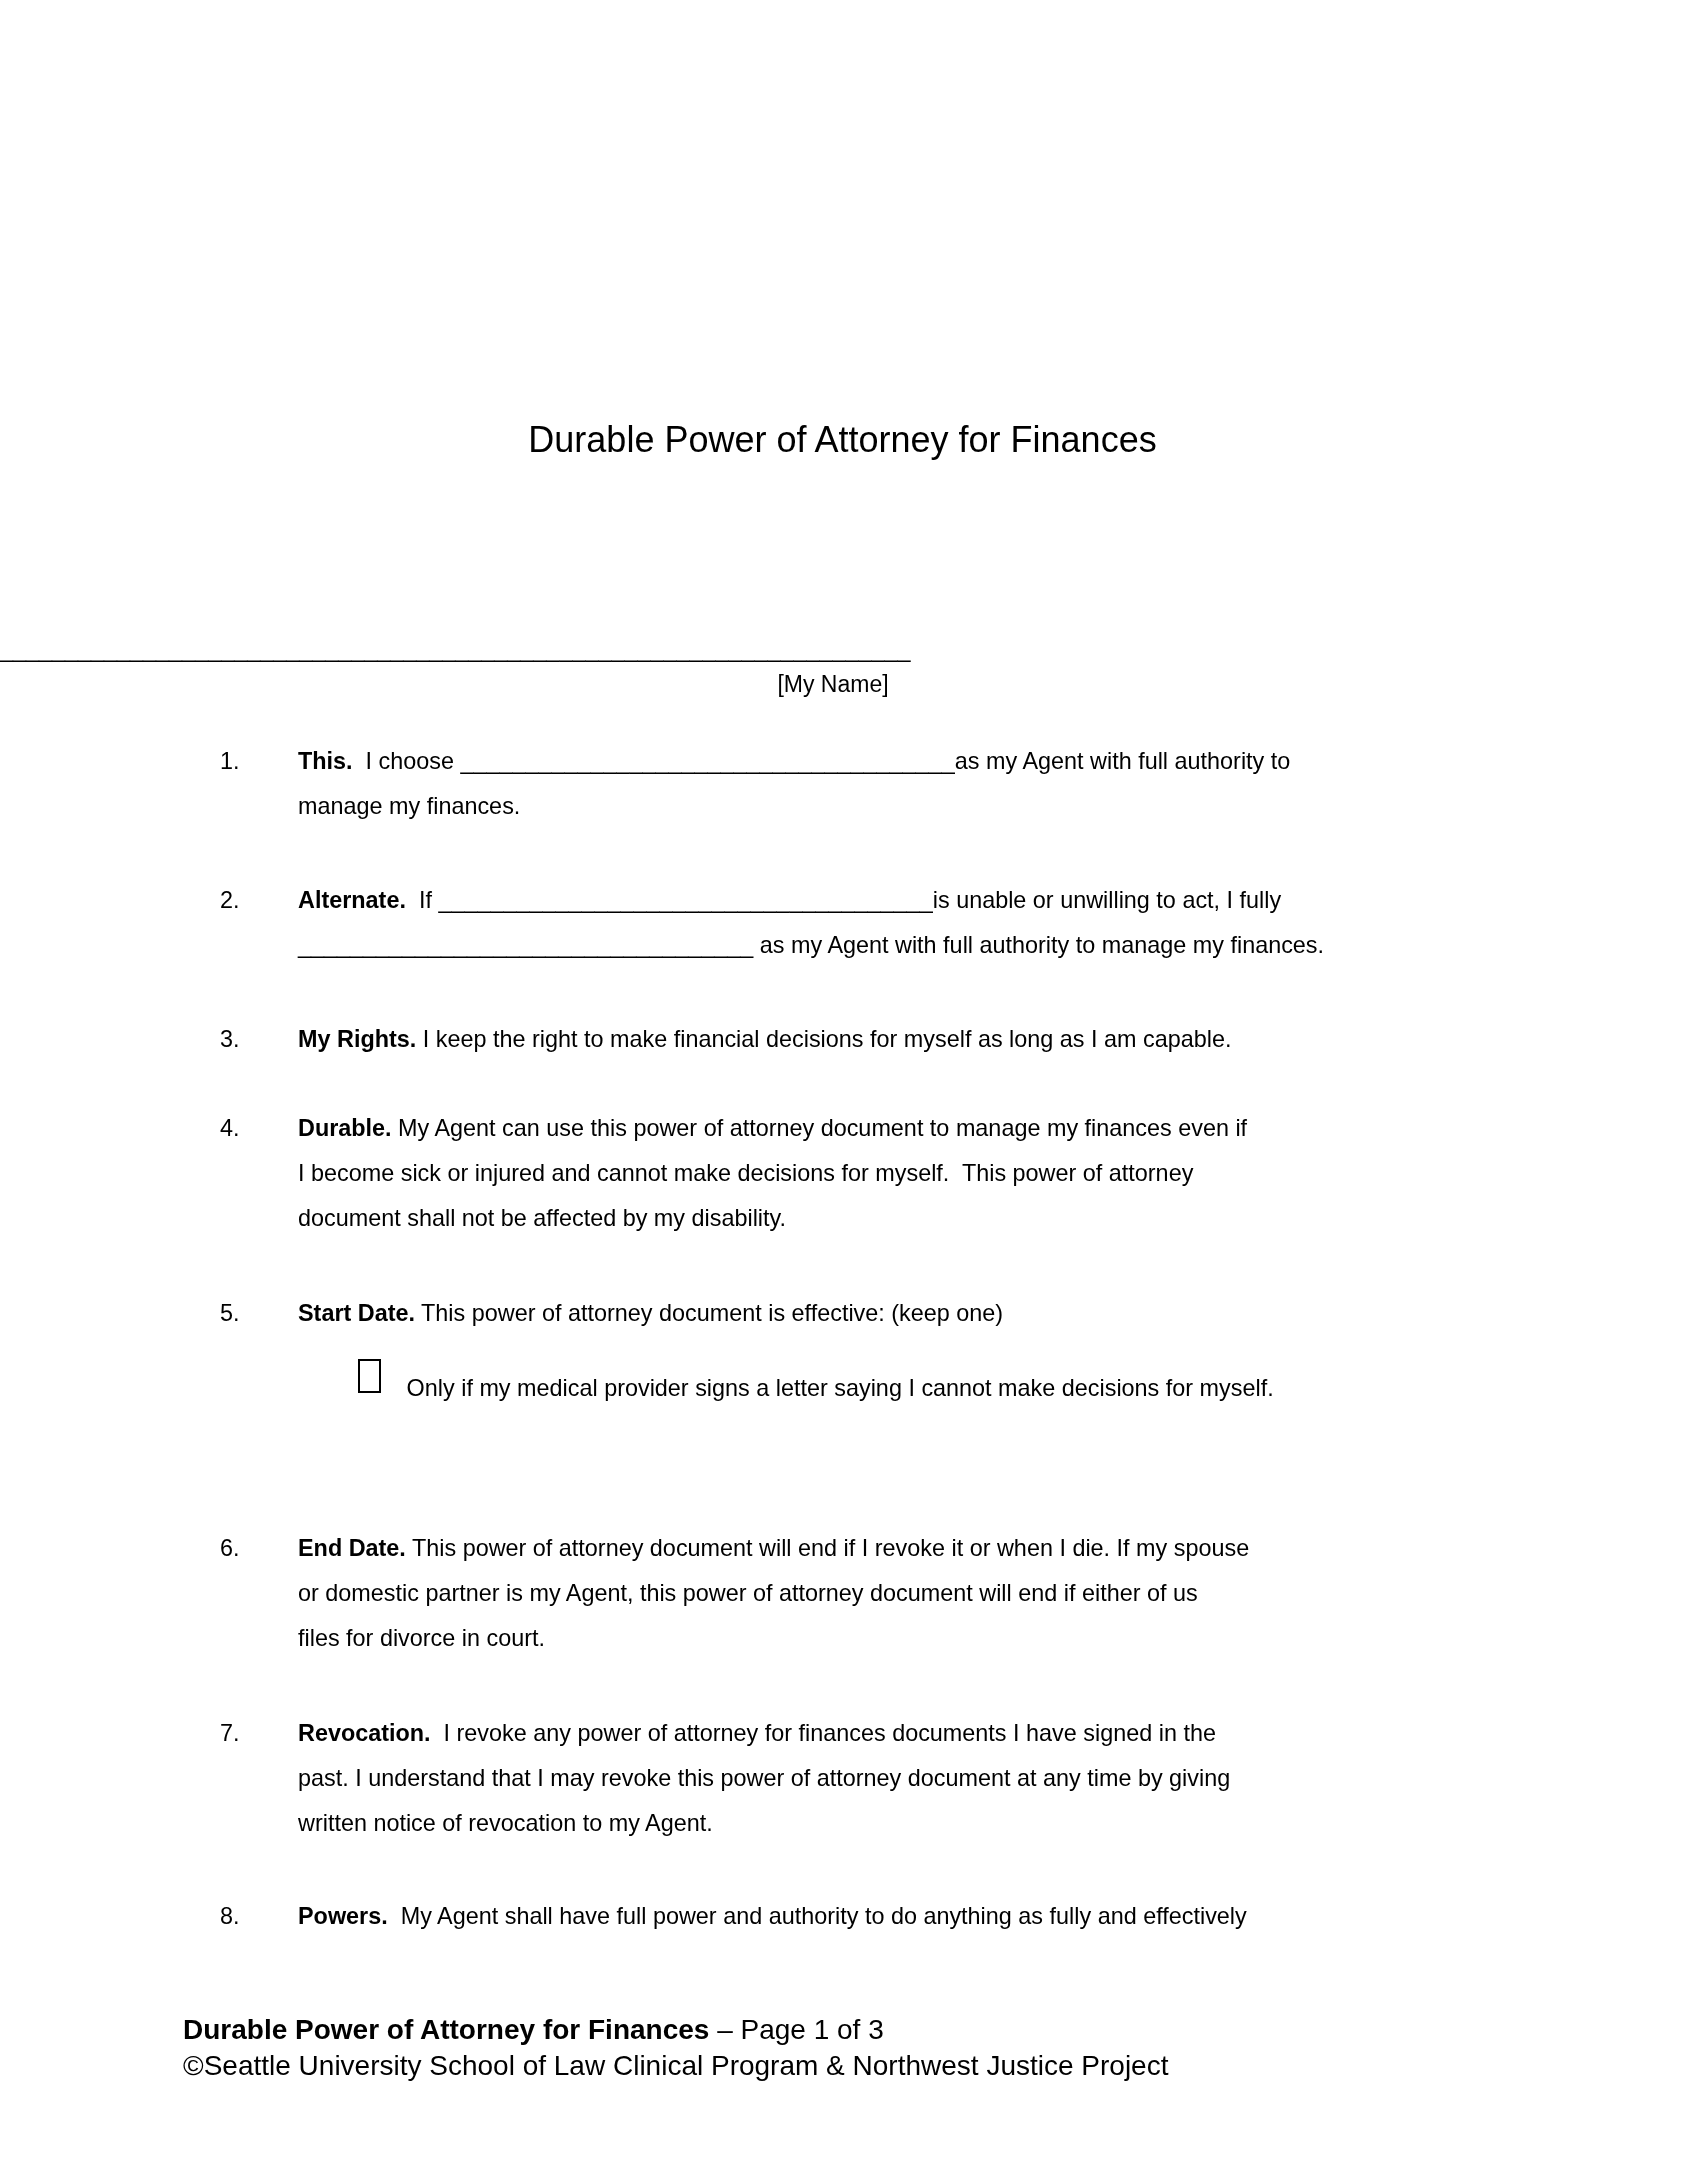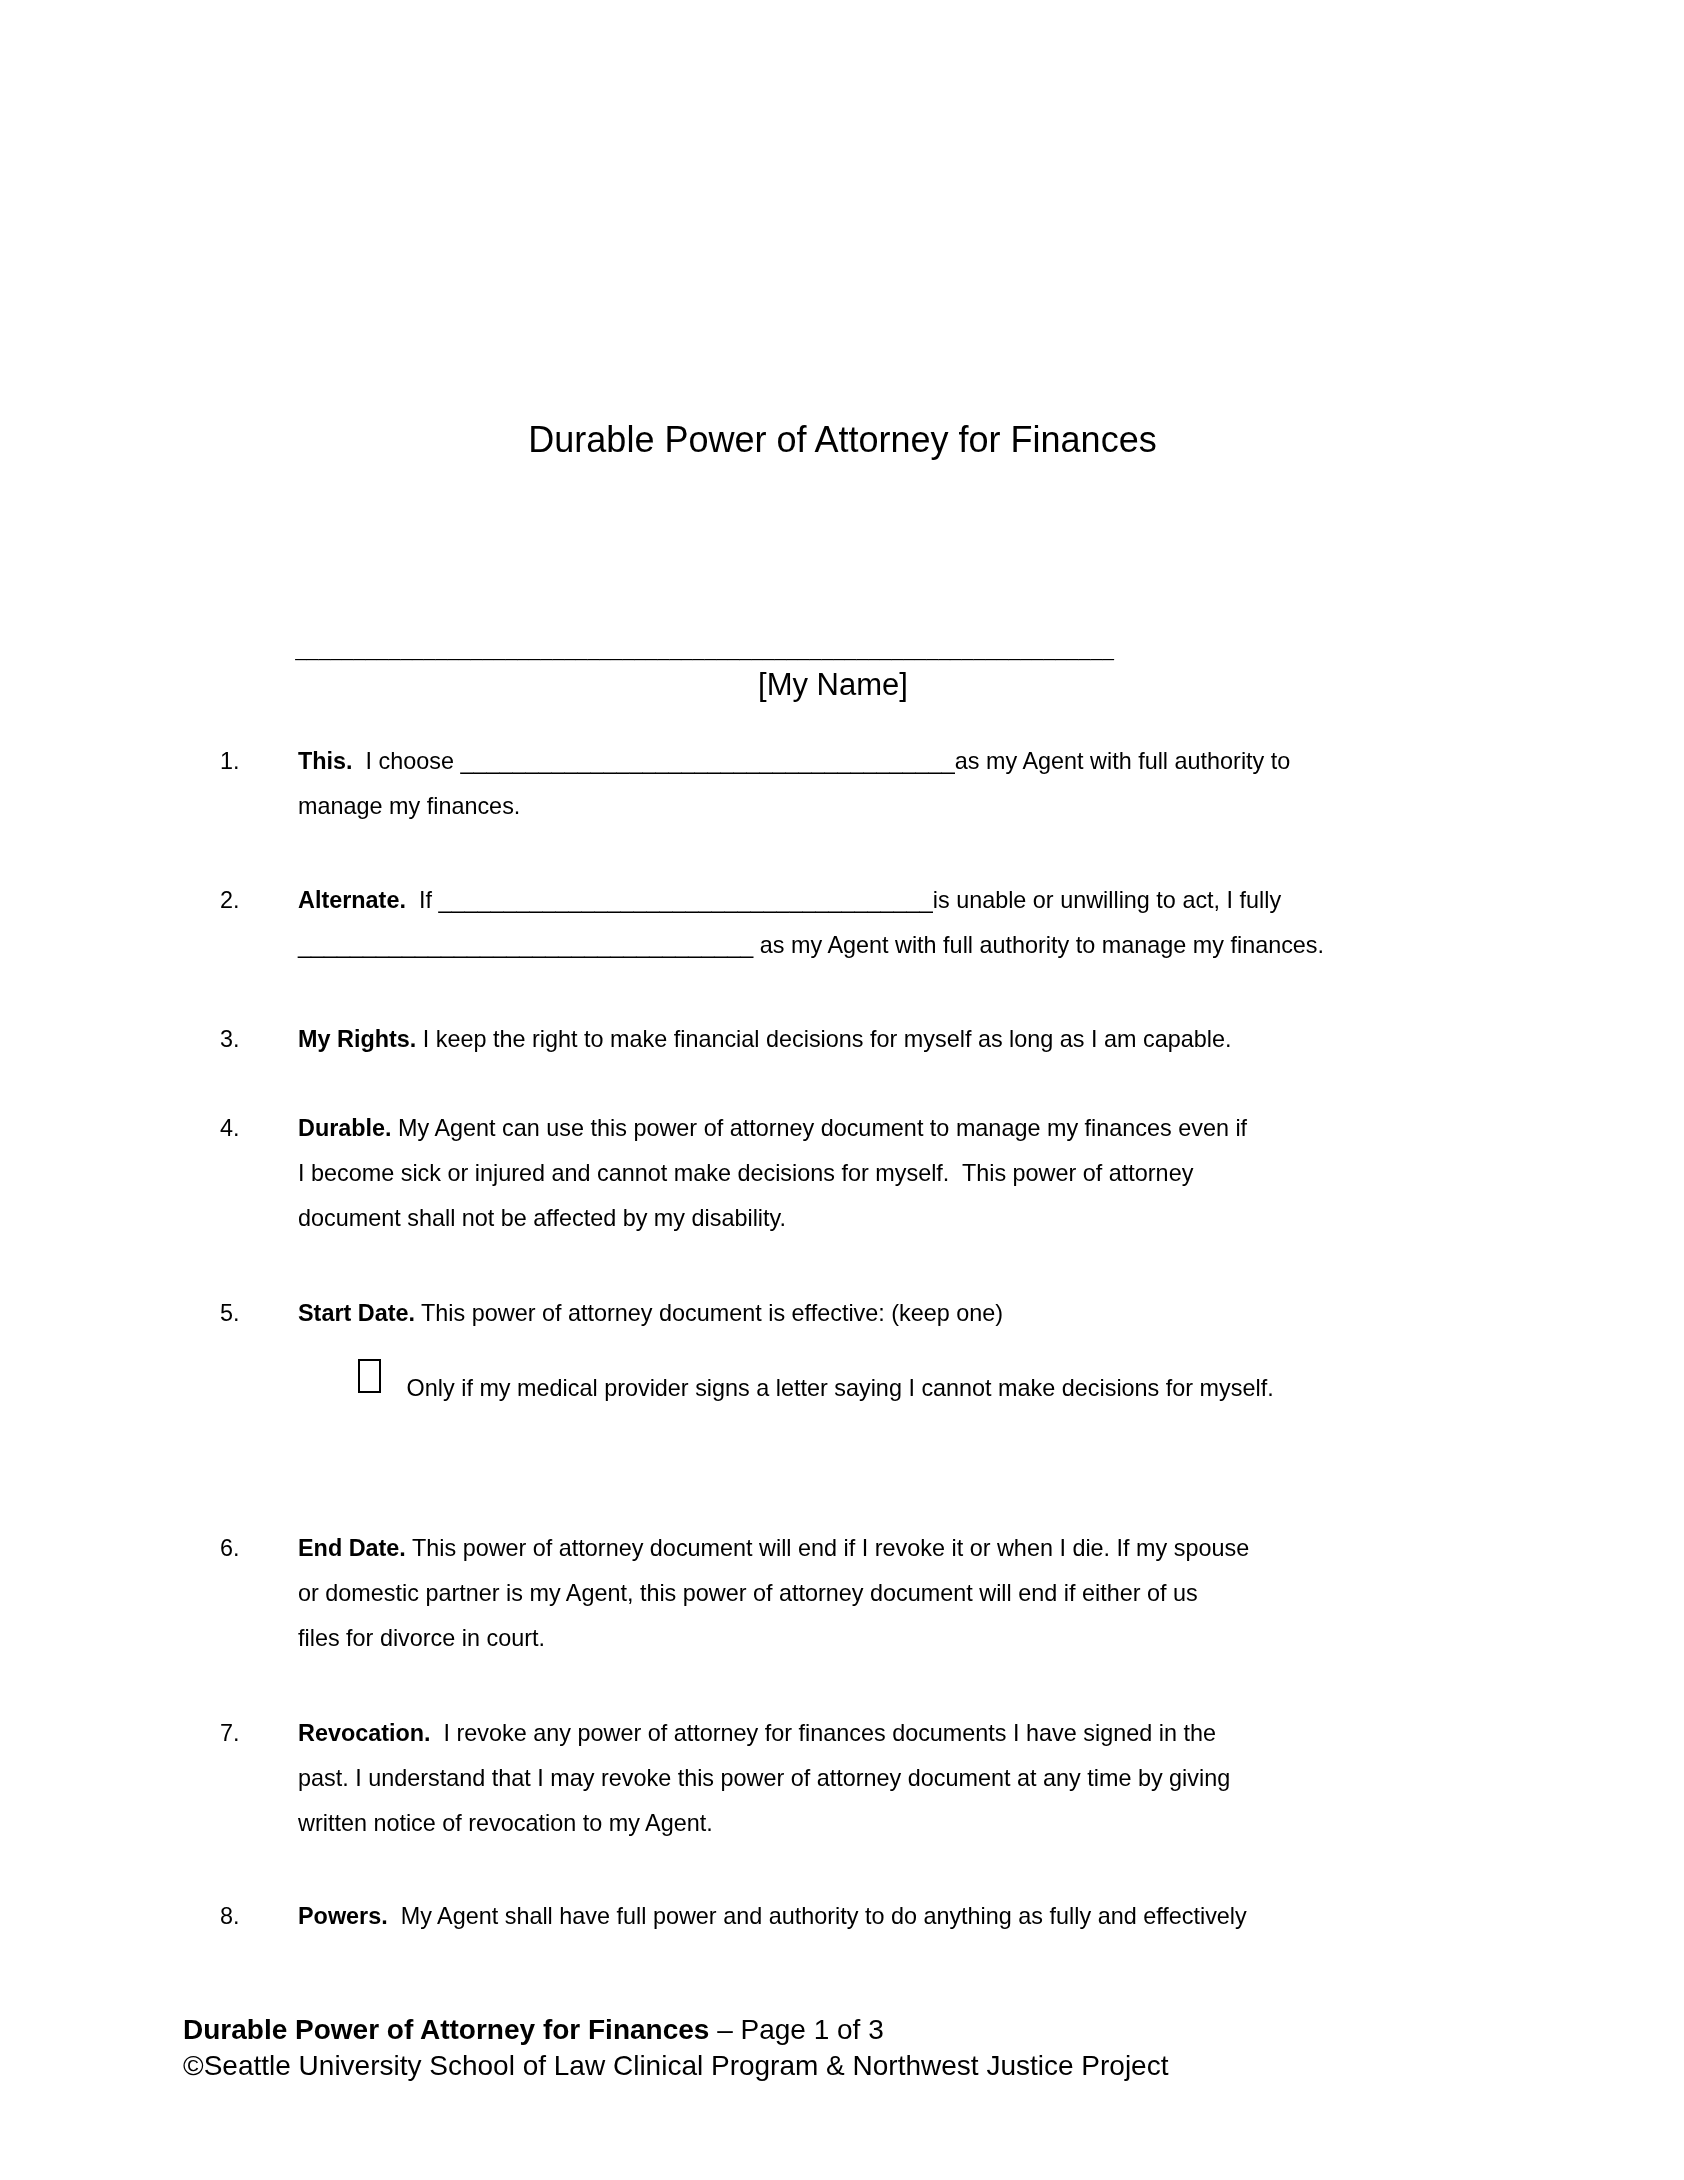--- a/index.html
+++ b/index.html
@@ -8,27 +8,26 @@
     background:#ffffff;color:#000000;
     font-family:"Liberation Sans","DejaVu Sans",sans-serif;
     overflow:hidden;
   }
   .doc-title{
     position:absolute;top:414px;left:0;width:1685px;
     text-align:center;font-size:36px;line-height:52px;font-weight:400;
   }
   .name-blank{
     position:absolute;top:631px;left:0;width:1409px;
-    text-align:center;font-size:23.4px;line-height:37px;
+    text-align:left;font-size:23.4px;line-height:37px;
     letter-spacing:0;
-    font-family:Liberation Serif, serif;
   }
   .name-label{
     position:absolute;top:669px;left:0;width:1666px;
-    text-align:center;font-size:31px;line-height:31px;
+    text-align:center;font-size:23px;line-height:31px;
   }
   .section{
     position:absolute;left:220px;width:1331px;
     display:flex;font-size:23.4px;line-height:45px;
   }
   .num{width:78px;flex:none}
   .body{flex:1;white-space:pre-wrap}
   .bold{font-weight:700}
   .sec-0{top:739px}
   .sec-1{top:878px}

